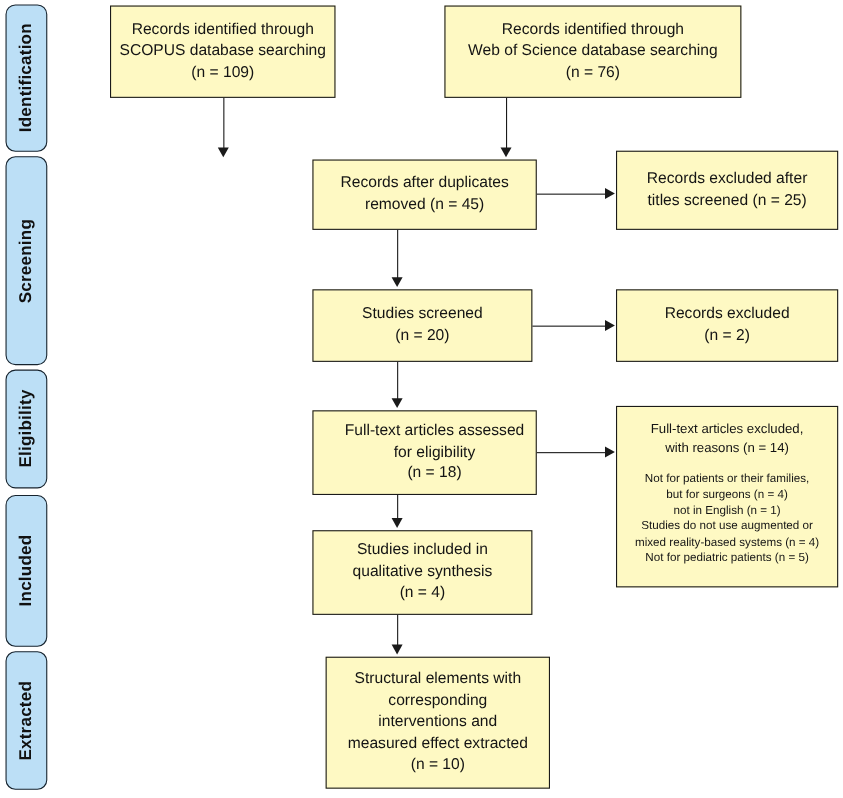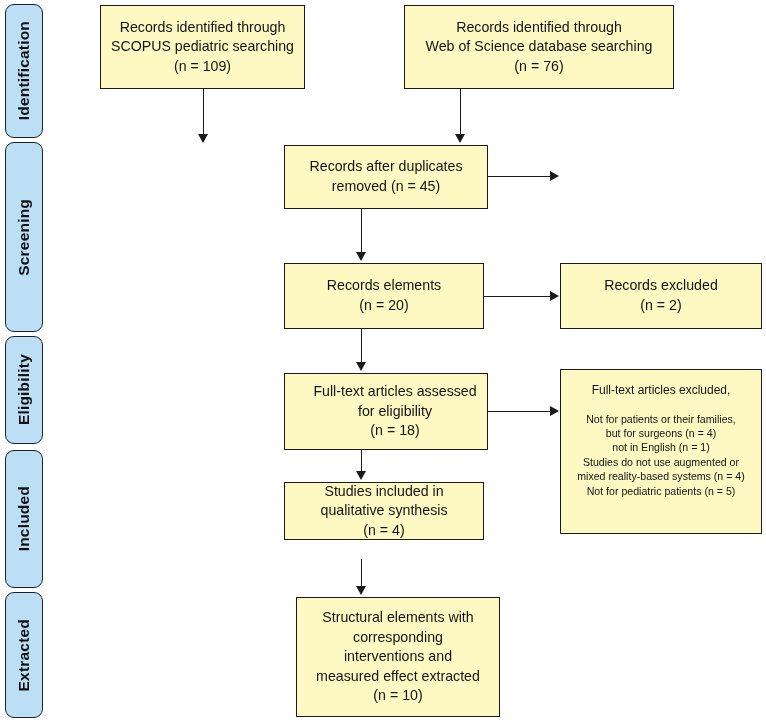--- a/index.html
+++ b/index.html
@@ -123,50 +123,54 @@
   </div>
   <div class="stage-pill" style="top:450px;height:138px;">
     <span class="stage-label">Included</span>
   </div>
   <div class="stage-pill" style="top:592px;height:126px;">
     <span class="stage-label">Extracted</span>
   </div>
 
   <div class="flow-box" style="left:100px;top:5px;width:205px;height:84px;">
     <div class="bx-line">Records identified through</div>
-    <div class="bx-line">SCOPUS pediatric searching</div>
+    <div class="bx-line">SCOPUS database searching</div>
     <div class="bx-line">(n = 109)</div>
   </div>
 
   <div class="flow-box" style="left:404px;top:5px;width:270px;height:84px;">
     <div class="bx-line">Records identified through</div>
     <div class="bx-line">Web of Science database searching</div>
     <div class="bx-line">(n = 76)</div>
   </div>
 
   <div class="vline" style="left:203px;top:89px;height:47px;"></div>
   <div class="arrow-down" style="left:197.5px;top:134px;"></div>
 
   <div class="vline" style="left:460px;top:89px;height:47px;"></div>
   <div class="arrow-down" style="left:454.5px;top:134px;"></div>
 
   <div class="flow-box" style="left:284px;top:145px;width:204px;height:64px;align-items:center;">
     <div class="bx-line">Records after duplicates</div>
     <div class="bx-line">removed (n = 45)</div>
   </div>
 
+  <div class="flow-box" style="left:560px;top:137px;width:202px;height:72px;">
+    <div class="bx-line">Records excluded after</div>
+    <div class="bx-line">titles screened (n = 25)</div>
+  </div>
 
   <div class="hline" style="left:488px;top:176px;width:63px;"></div>
   <div class="arrow-right" style="left:550px;top:170.5px;"></div>
 
   <div class="vline" style="left:361px;top:209px;height:45px;"></div>
   <div class="arrow-down" style="left:355.5px;top:252px;"></div>
 
   <div class="flow-box" style="left:284px;top:263px;width:200px;height:66px;">
-    <div class="bx-line">Records elements</div>
+    <div class="bx-line">Studies screened</div>
     <div class="bx-line">(n = 20)</div>
   </div>
 
   <div class="flow-box" style="left:560px;top:263px;width:202px;height:66px;">
     <div class="bx-line">Records excluded</div>
     <div class="bx-line">(n = 2)</div>
   </div>
 
   <div class="hline" style="left:484px;top:296px;width:67px;"></div>
   <div class="arrow-right" style="left:550px;top:290.5px;"></div>
@@ -175,36 +179,37 @@
   <div class="arrow-down" style="left:355.5px;top:362px;"></div>
 
   <div class="flow-box" style="left:284px;top:373px;width:204px;height:77px;padding-left:24px;">
     <div class="bx-line">Full-text articles assessed</div>
     <div class="bx-line">for eligibility</div>
     <div class="bx-line">(n = 18)</div>
   </div>
 
   <div class="flow-box reasons" style="left:560px;top:369px;width:202px;height:165px;">
     <div class="bx-head">Full-text articles excluded,</div>
+    <div class="bx-head">with reasons (n = 14)</div>
     <div class="reason-gap"></div>
     <div class="reason-line">Not for patients or their families,</div>
     <div class="reason-line">but for surgeons (n = 4)</div>
     <div class="reason-line">not in English (n = 1)</div>
     <div class="reason-line">Studies do not use augmented or</div>
     <div class="reason-line">mixed reality-based systems (n = 4)</div>
     <div class="reason-line">Not for pediatric patients (n = 5)</div>
   </div>
 
   <div class="hline" style="left:488px;top:411px;width:63px;"></div>
   <div class="arrow-right" style="left:550px;top:405.5px;"></div>
 
   <div class="vline" style="left:361px;top:450px;height:23px;"></div>
   <div class="arrow-down" style="left:355.5px;top:471px;"></div>
 
-  <div class="flow-box" style="left:284px;top:482px;width:200px;height:58px;">
+  <div class="flow-box" style="left:284px;top:482px;width:200px;height:77px;">
     <div class="bx-line">Studies included in</div>
     <div class="bx-line">qualitative synthesis</div>
     <div class="bx-line">(n = 4)</div>
   </div>
 
   <div class="vline" style="left:361px;top:559px;height:29px;"></div>
   <div class="arrow-down" style="left:355.5px;top:586px;"></div>
 
   <div class="flow-box" style="left:284px;top:597px;width:204px;height:120px;margin-left:12px;">
     <div class="bx-line">Structural elements with</div>

